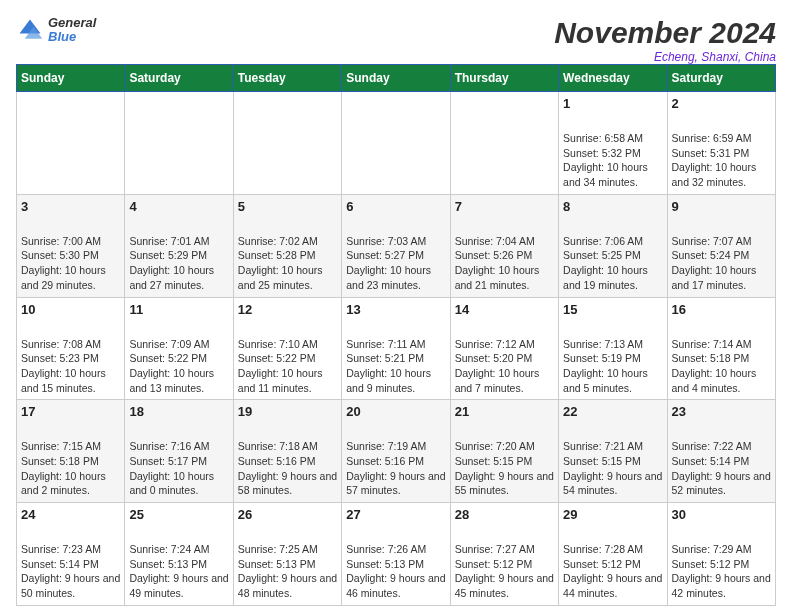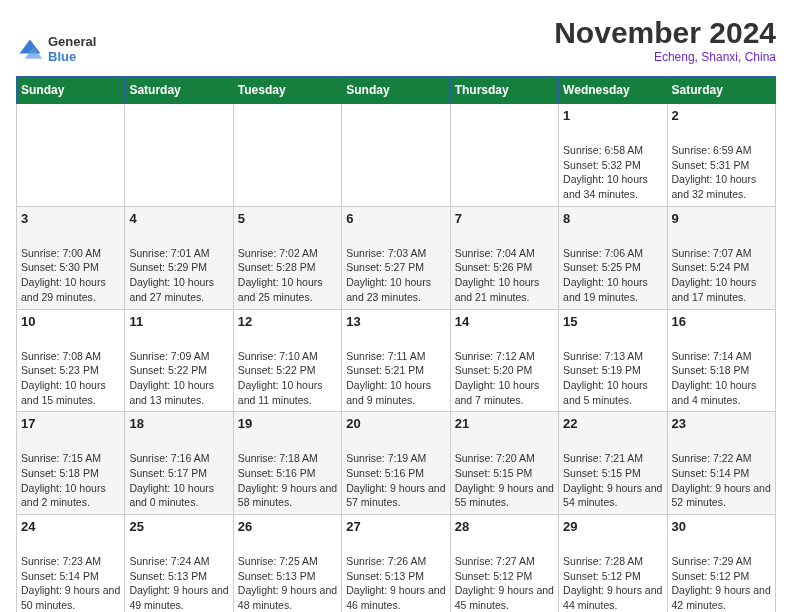--- a/index.html
+++ b/index.html
@@ -6,22 +6,22 @@
     body {
       font-family: Arial, sans-serif;
       background: #fff;
       width: 792px;
       min-height: 612px;
       padding: 16px;
     }
     .header {
       display: flex;
       justify-content: space-between;
-      align-items: flex-end;
-      margin-bottom: 12px;
+      align-items: flex-start;
+      font-style: italic;
     }
     .logo {
       display: flex;
       align-items: center;
       gap: 4px;
     }
     .logo-text {
       display: flex;
       flex-direction: column;
       font-size: 13px;

